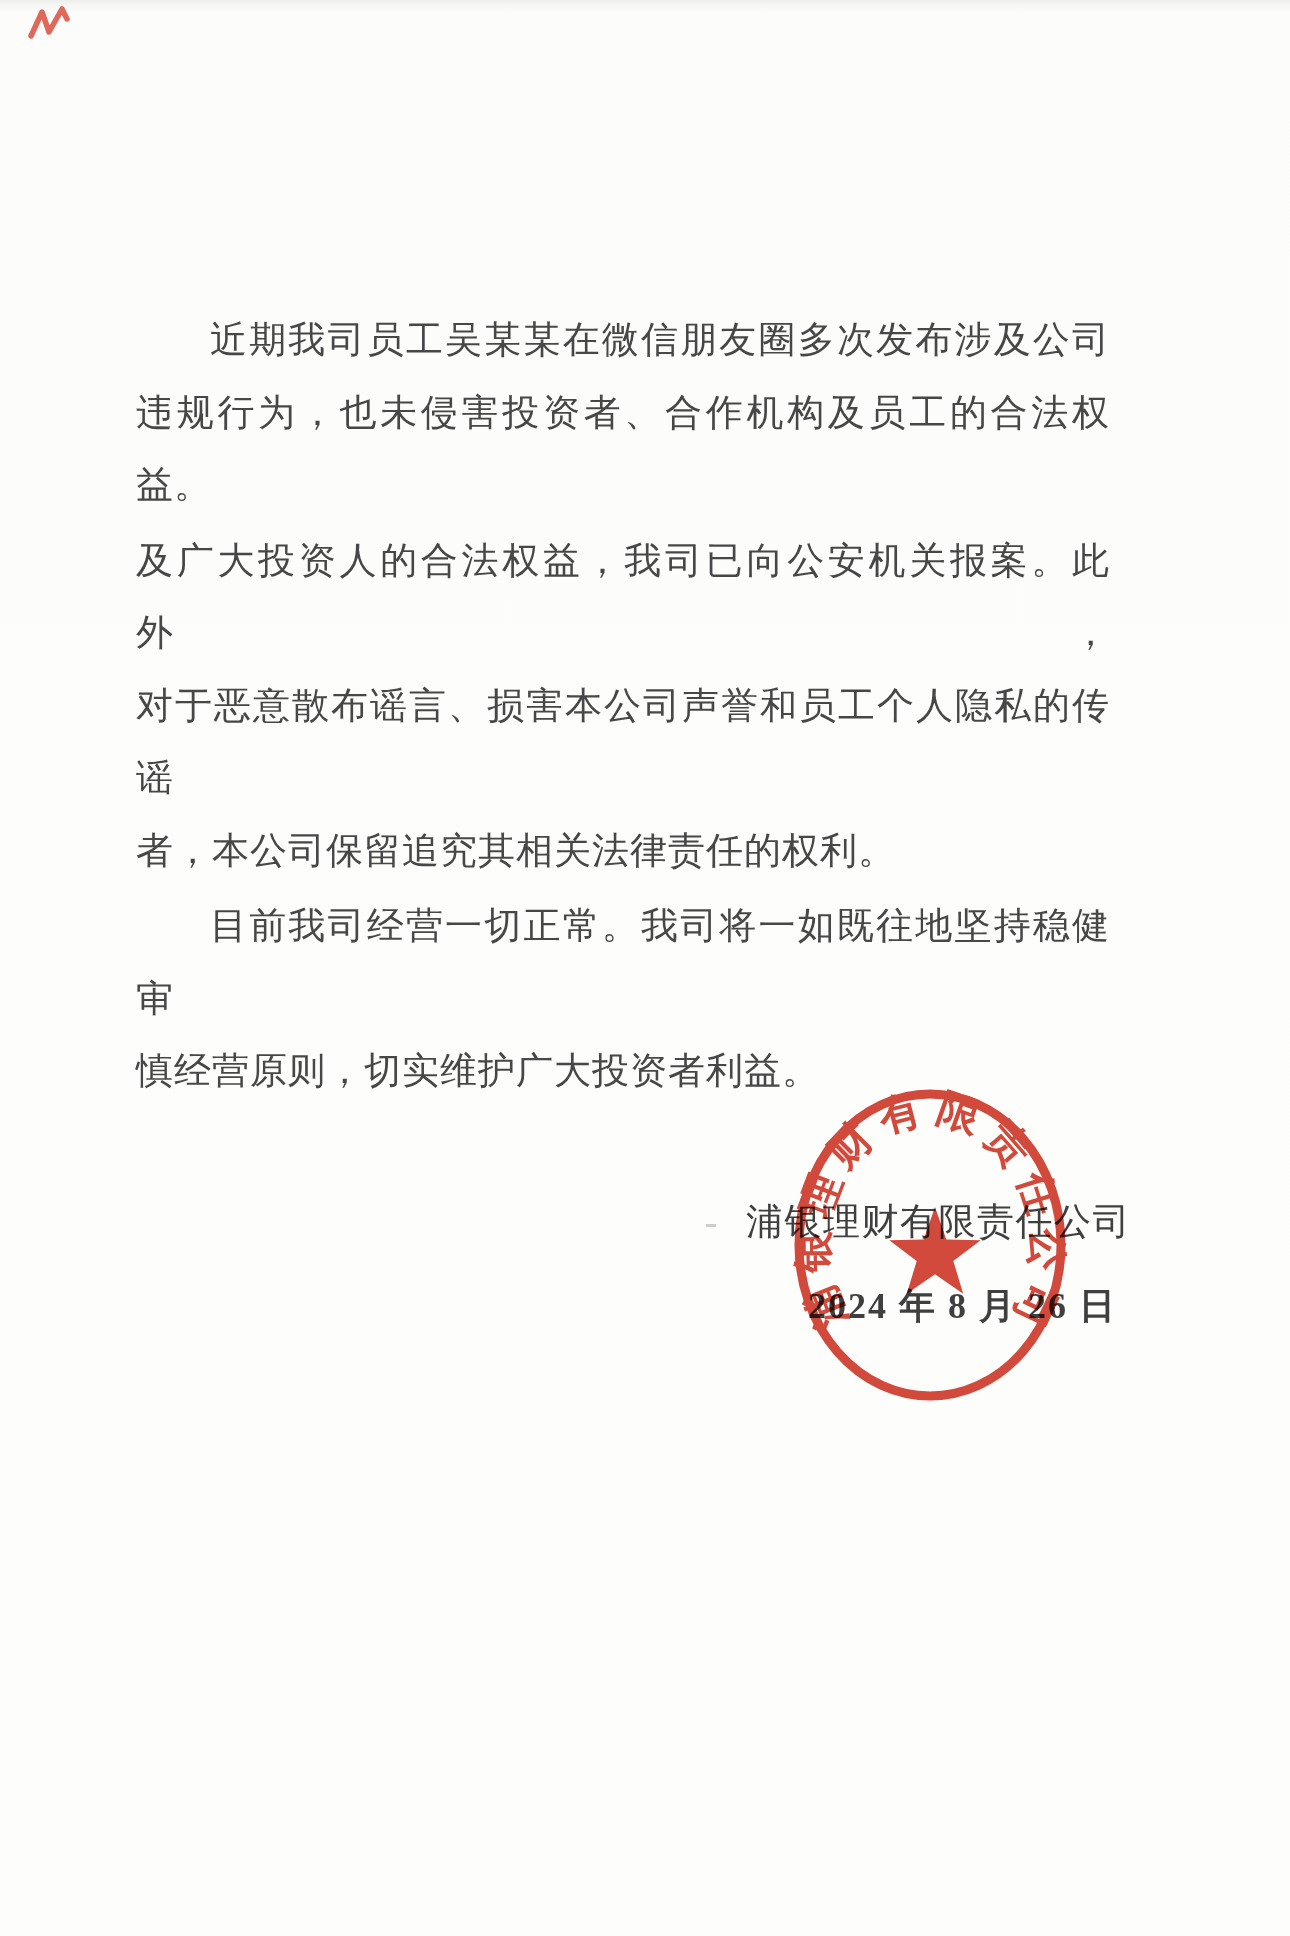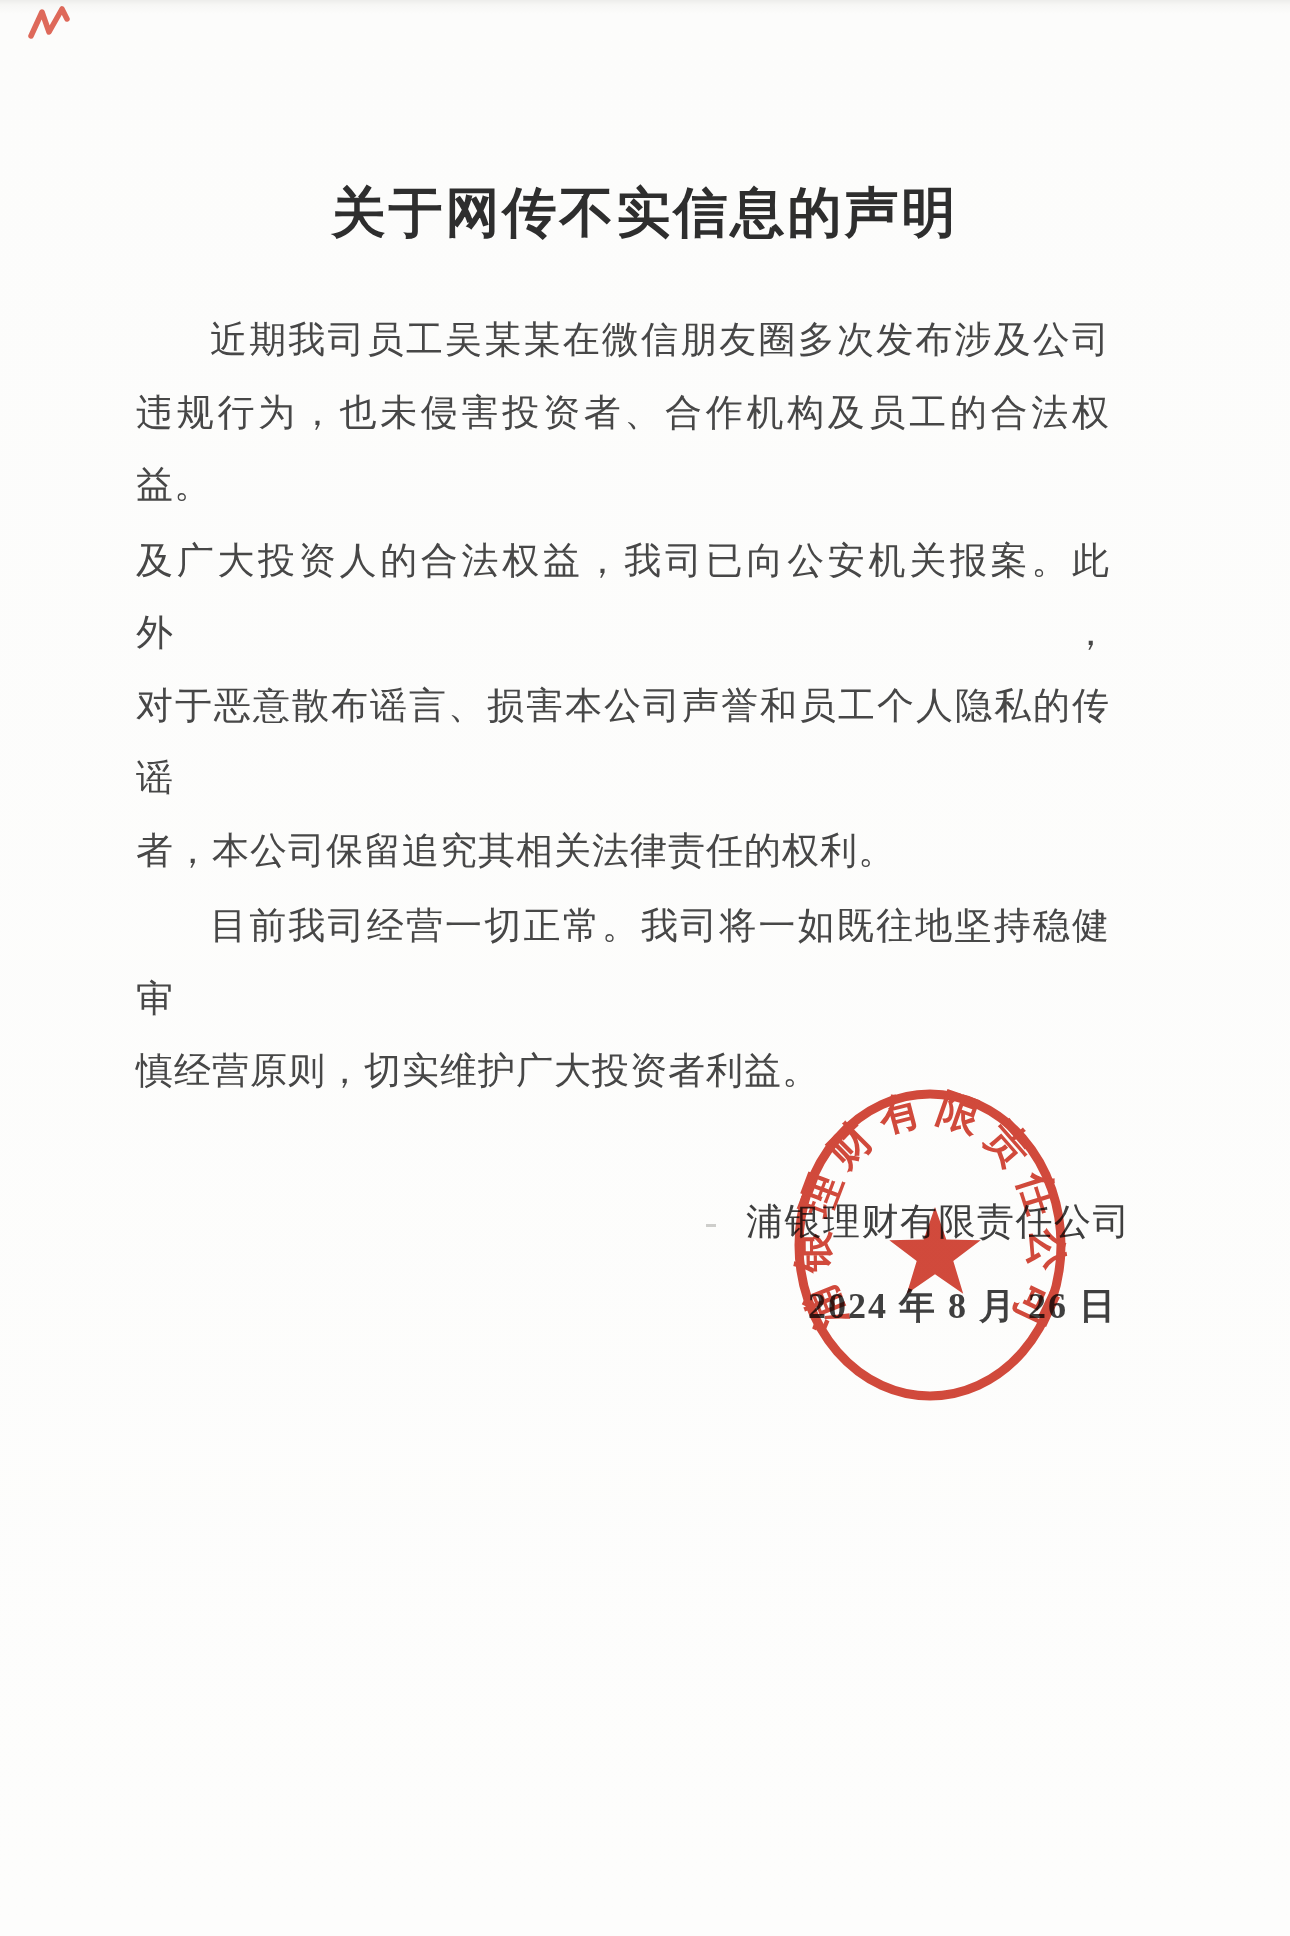--- a/index.html
+++ b/index.html
@@ -100,21 +100,20 @@
 </style>
 </head>
 <body>
 
 <div class="page">
 
   <svg class="pen-mark-svg" viewBox="0 0 48 40">
     <path d="M 5 31 L 16 7 L 23 27 L 36 4 L 41 14" fill="none" stroke="#d9503f" stroke-width="5.5" stroke-linecap="round" stroke-linejoin="round"></path>
   </svg>
 
-  <h1 class="doc-title">关于网传不实信息的声明</h1>
 
   <div class="doc-body">
     <p class="para">
       <span class="line first">近期我司员工吴某某在微信朋友圈多次发布涉及公司</span>
       <span class="line last">违规行为，也未侵害投资者、合作机构及员工的合法权益。</span>
     </p>
     <p class="para">
       <span class="line">及广大投资人的合法权益，我司已向公安机关报案。此外，</span>
       <span class="line">对于恶意散布谣言、损害本公司声誉和员工个人隐私的传谣</span>
       <span class="line last">者，本公司保留追究其相关法律责任的权利。</span>

